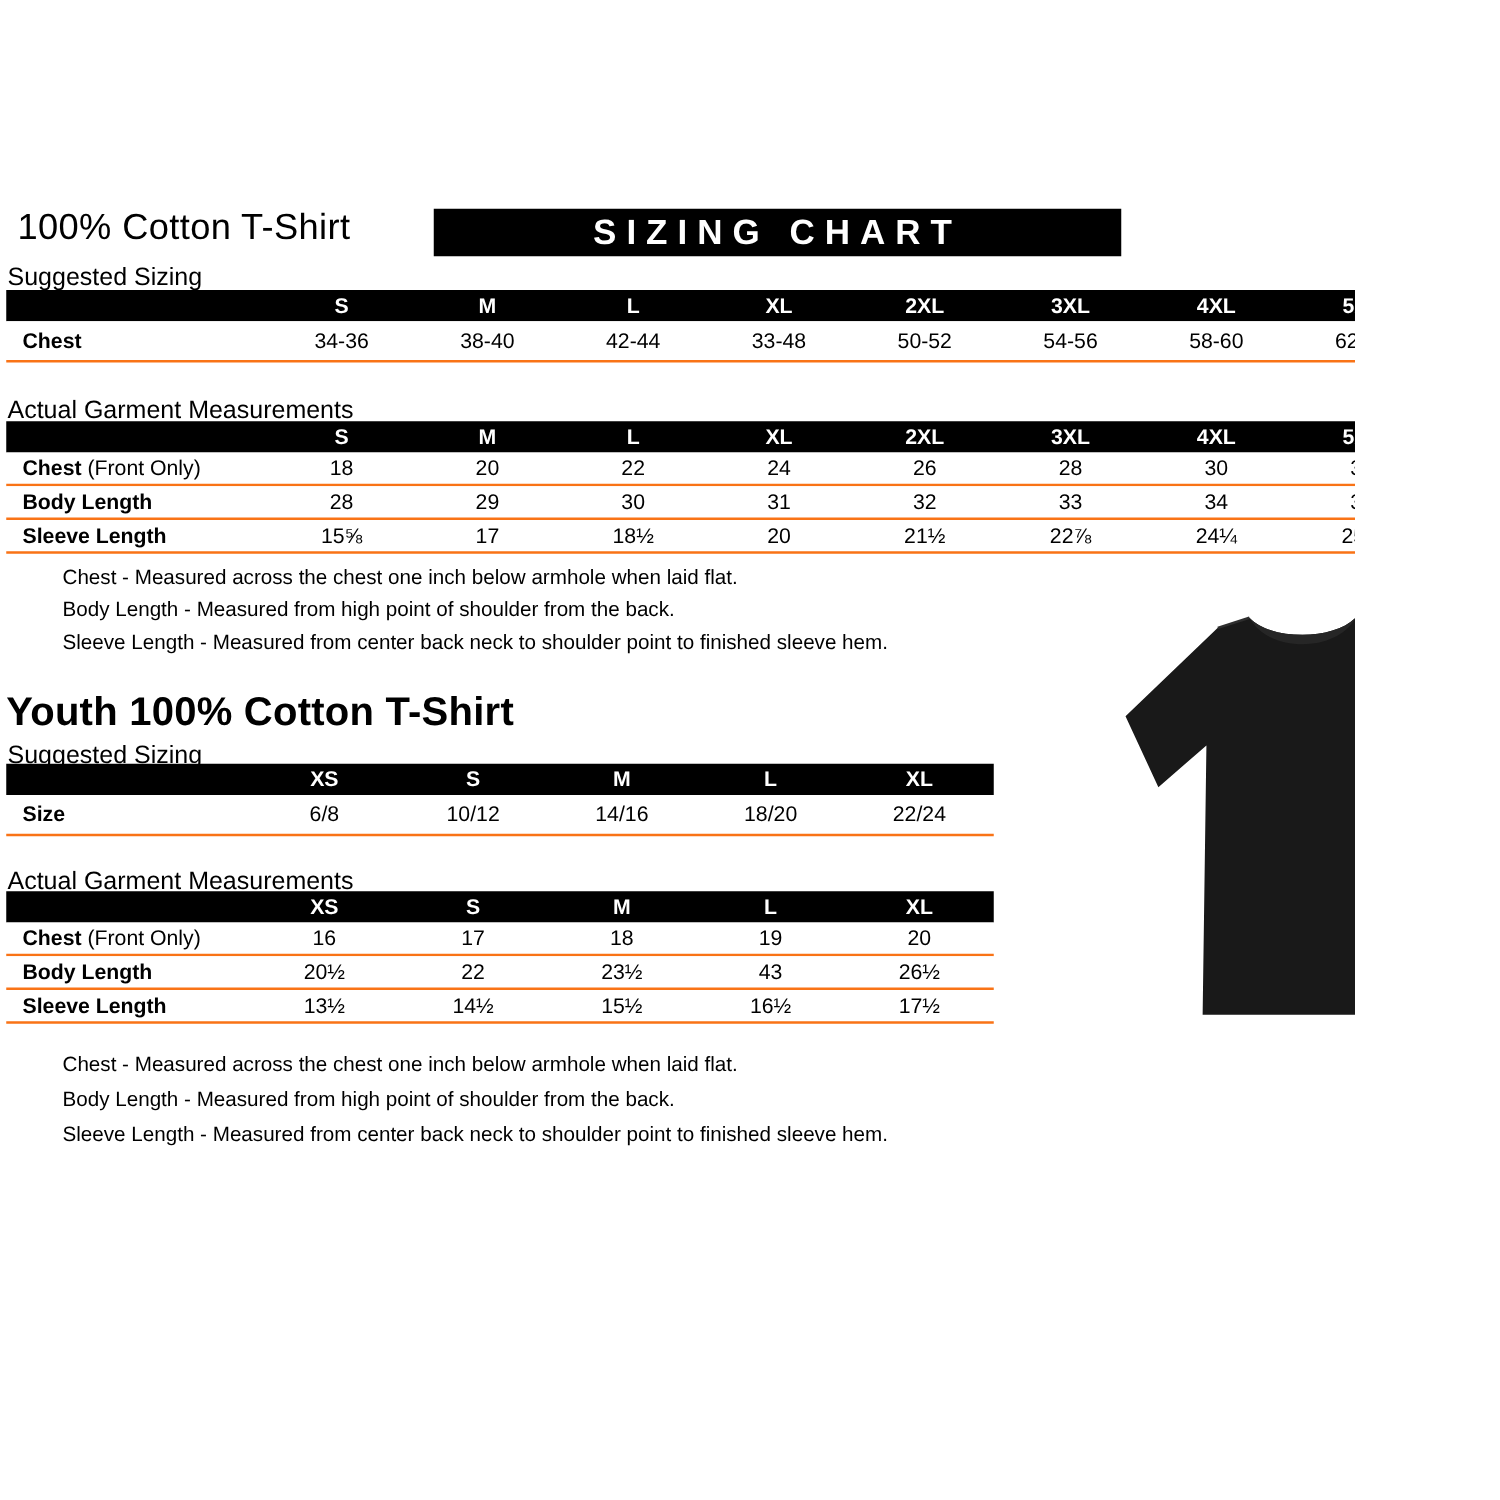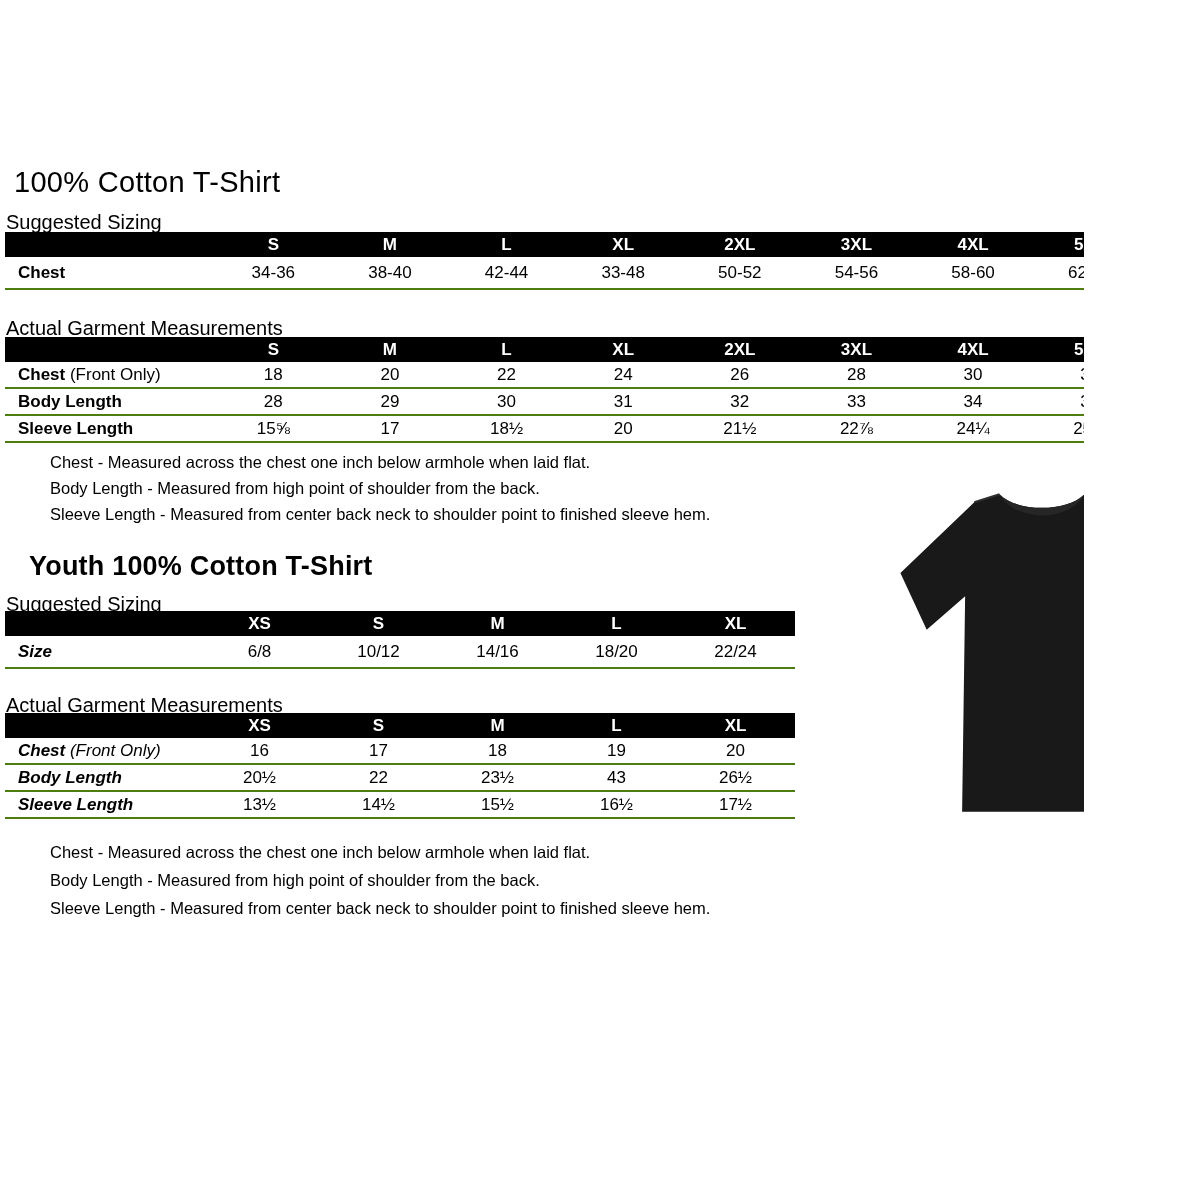--- a/index.html
+++ b/index.html
@@ -6,60 +6,63 @@
   html,body { background:#ffffff; }
   body {
     width:1200px; height:1200px;
     font-family:"Liberation Sans", sans-serif;
     color:#000;
   }
   .page { position:relative; width:1084px; height:1200px; background:#fff; overflow:hidden; }
   .abs { position:absolute; }
 
   .main-title { font-size:29px; font-weight:400; letter-spacing:0.3px; }
-  .youth-title { font-size:27px; font-weight:700; letter-spacing:0.2px;margin-left:24px; }
+  .youth-title { font-size:32px; font-weight:700; letter-spacing:0.2px; }
 
   .banner {
     background:#000; color:#fff;
     display:flex; align-items:center; justify-content:center;
     font-weight:700; font-size:28px; letter-spacing:8px;
   }
 
   .section-label { font-size:20px; font-weight:400; }
 
   .tbl { position:absolute; }
   .thead {
     display:flex; align-items:center;
     background:#000; color:#fff;
     height:25px; font-weight:700; font-size:17px;
   }
   .trow {
     display:flex; align-items:center;
     font-size:17px; background:#fff;
-    border-bottom:2px solid #4d7c0f;
+    border-bottom:2px solid #f97316;
     height:27px;
   }
   .trow.tall { height:33px; }
   .cell { flex:1; text-align:center; }
   .lbl { flex:0 0 210px; text-align:left; padding-left:13px; }
-  .youth .lbl { flex:0 0 195px;font-style:italic; }
+  .youth .lbl { flex:0 0 195px; }
   .b { font-weight:700; }
 
   .notes .note-line { font-size:16.5px; height:26px;margin-left:36px; }
   .notes.wide .note-line { height:28px; }
 
   .shirt-wrap { position:absolute; }
 </style>
 </head>
 <body>
 
 <div class="page">
 
   <div class="abs main-title" style="left:14px; top:166px;">100% Cotton T-Shirt</div>
 
+  <div class="abs banner" style="left:347px; top:167px; width:550px; height:38px;">
+    <span>SIZING CHART</span>
+  </div>
 
   <div class="abs section-label" style="left:6px; top:211px;">Suggested Sizing</div>
 
   <div class="tbl" style="left:5px; top:232px; width:1143px;">
     <div class="thead">
       <div class="cell lbl"></div>
       <div class="cell">S</div>
       <div class="cell">M</div>
       <div class="cell">L</div>
       <div class="cell">XL</div>

